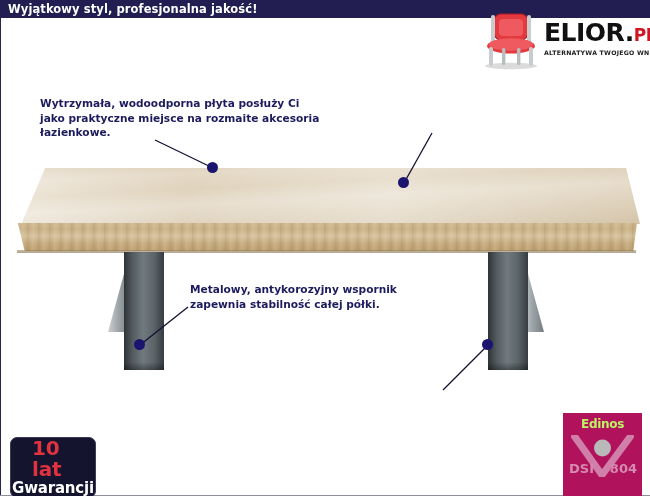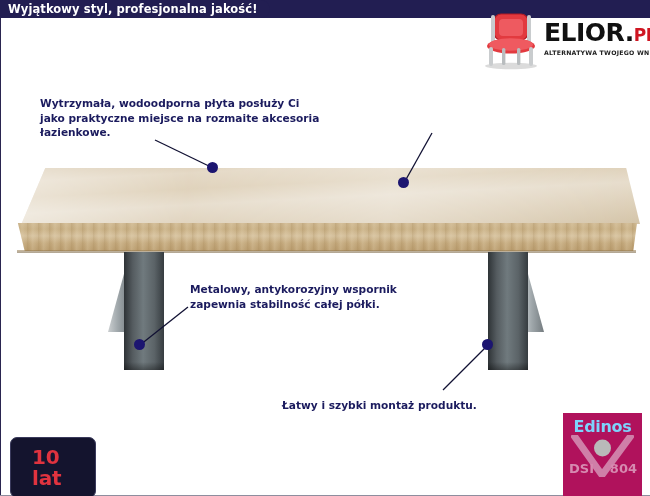--- a/index.html
+++ b/index.html
@@ -108,21 +108,21 @@
   }
   .warranty-top{color:#e0333f;font-size:20px;font-weight:bold;line-height:21px;letter-spacing:-.2px;margin-left:21px;}
   .warranty-bottom{color:#ffffff;font-size:15px;font-weight:bold;line-height:17px;letter-spacing:-.2px;}
 
   .edinos{
     position:absolute;left:563px;top:413px;width:79px;height:83px;
     background:#b0125c;overflow:hidden;
   }
   .edinos-name{
     position:absolute;left:0;top:4px;width:79px;text-align:center;
-    color:#7dd3fc;font-size:16px;font-weight:bold;letter-spacing:-.3px;
+    color:#bef264;font-size:12px;font-weight:bold;letter-spacing:-.3px;
   }
   .edinos-check{position:absolute;left:8px;top:22px;}
   .edinos-dsi{
     position:absolute;left:6px;top:48px;color:#d68ab0;font-size:13px;font-weight:bold;
   }
   .edinos-804{
     position:absolute;right:5px;top:48px;color:#d68ab0;font-size:13px;font-weight:bold;
   }
   .edinos-std{
     position:absolute;left:0;top:62px;width:79px;text-align:center;
@@ -196,24 +196,24 @@
   <div class="dot" style="left:207px;top:162px;"></div>
   <div class="dot" style="left:398px;top:177px;"></div>
   <div class="dot" style="left:134px;top:339px;"></div>
   <div class="dot" style="left:482px;top:339px;"></div>
 
   <div class="callout" style="left:40px;top:96px;width:320px;">Wytrzymała, wodoodporna płyta posłuży Ci
 jako praktyczne miejsce na rozmaite akcesoria
 łazienkowe.</div>
   <div class="callout" style="left:190px;top:282px;width:250px;">Metalowy, antykorozyjny wspornik
 zapewnia stabilność całej półki.</div>
-  <div class="callout" style="left:282px;top:398px;width:240px;">Łatwy i szybki montaż produktu.</div>
 
   <div class="warranty">
     <div class="warranty-top">10 lat</div>
+    <div class="warranty-bottom">Gwarancji</div>
   </div>
 
   <div class="edinos">
     <div class="edinos-name">Edinos</div>
     <svg class="edinos-check" width="63" height="42" viewBox="0 0 63 42">
       <path d="M4 2 L31 40 L59 2" fill="none" stroke="#cf7fa8" stroke-width="7" stroke-linecap="square"></path>
       <circle cx="31.5" cy="13" r="8.5" fill="#b9b9b9"></circle>
     </svg>
     <div class="edinos-dsi">DSI</div>
     <div class="edinos-804">804</div>

